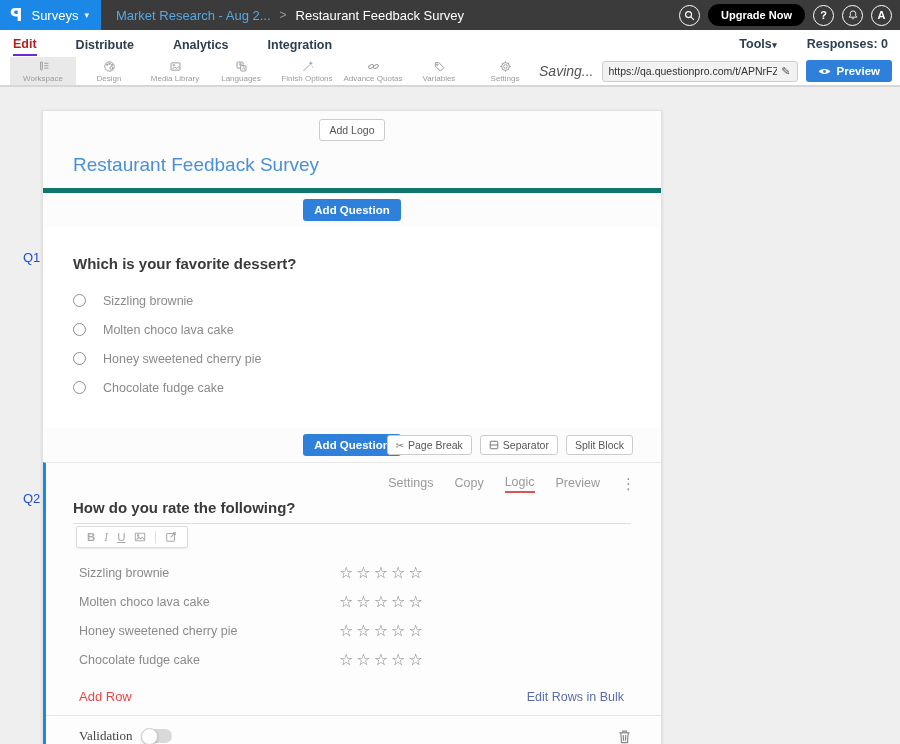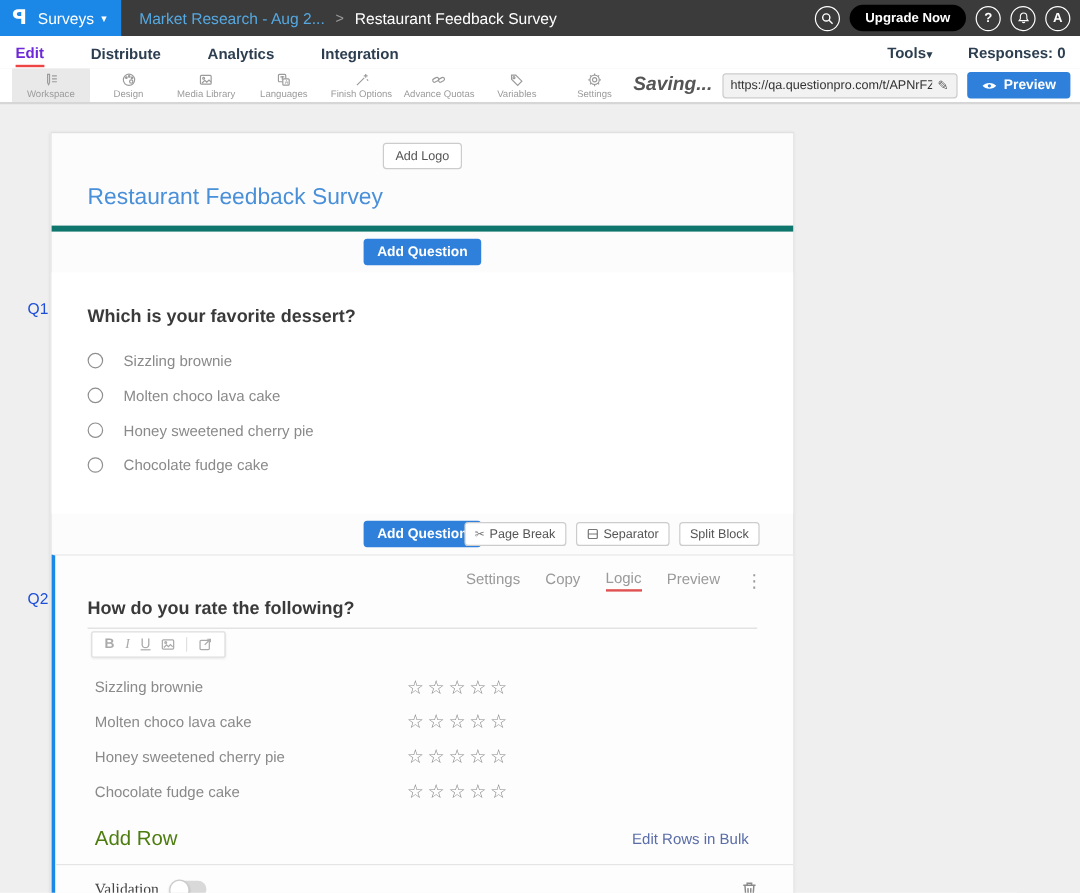--- a/index.html
+++ b/index.html
@@ -16,32 +16,32 @@
   .bc-parent { color:#55a8e0; cursor:pointer; }
   .bc-sep { color:#9a9a9a; font-size:12px; }
   .bc-current { color:#fff; }
   .topbar-right { margin-left:auto; display:flex; align-items:center; gap:8px; padding-right:8px; }
   .circle-btn { width:21px; height:21px; border:1.6px solid #fff; border-radius:50%; display:flex; align-items:center; justify-content:center; font-size:11px; font-weight:bold; color:#fff; cursor:pointer; background:transparent; }
   .upgrade-btn { background:#000000; border:none; color:#fff; font-size:11px; font-weight:bold; padding:5px 13px; border-radius:12px; cursor:pointer; }
 
   
   .tabbar { height:27px; background:#fff; display:flex; align-items:center; font-size:12.5px; font-weight:700; color:#2c3e50; }
   .tabbar .tab { margin-left:13px; padding:5px 0 3px; cursor:pointer; margin-right:26px; }
-  .tabbar .tab.active { color:#6d28d9; border-bottom:2px solid #ef4444; }
+  .tabbar .tab.active { color:#b91c1c; border-bottom:2px solid #6d28d9; }
   .tabbar-right { margin-left:auto; display:flex; align-items:center; gap:30px; padding-right:12px; }
   .tools-link { cursor:pointer; }
   .responses { cursor:default; }
 
   
   .toolbar { height:30px; background:#fff; border-bottom:2px solid #d6d6d6; display:flex; align-items:stretch; padding-left:10px; }
   .tool { width:66px; display:flex; flex-direction:column; align-items:center; justify-content:center; gap:1px; color:#9b9b9b; font-size:8px; cursor:pointer; }
   .tool.active { background:#e9e9e9; }
   .tool svg { width:13px; height:13px; stroke:#9b9b9b; fill:none; stroke-width:1.2; }
   .toolbar-right { margin-left:auto; display:flex; align-items:center; gap:8px; padding-right:8px; }
-  .saving { font-style:italic; font-size:16px; color:#555;font-weight:bold; }
+  .saving { font-style:italic; font-size:14px; color:#555; }
   .url-box { width:196px; height:21px; background:#f2f2f2; border:1px solid #ccc; border-radius:3px; display:flex; align-items:center; padding:0 6px; gap:4px; }
   .url-box input { flex:1; border:none; background:transparent; font-size:10.5px; color:#333; outline:none; font-family:"Liberation Sans",sans-serif; }
   .pencil { font-family:"DejaVu Sans",sans-serif; font-size:11px; color:#555; cursor:pointer; }
   .preview-btn { background:#2f80da; border:none; color:#fff; font-size:11.5px; font-weight:bold; padding:5px 12px; border-radius:3px; display:flex; align-items:center; gap:6px; cursor:pointer; }
   .preview-btn svg { width:13px; height:9px; }
 
   
   .content { position:relative; height:657px; }
   .q-label { position:absolute; left:23px; font-size:13px; color:#1d4ed8; }
   #q1-label { top:163px; }
@@ -81,21 +81,21 @@
   .rt-underline { text-decoration:underline; }
   .rt-sep { width:1px; height:12px; background:#e0e0e0; }
   .rt-btn svg { width:12px; height:12px; stroke:#aaa; fill:none; stroke-width:1.2; display:block; }
 
   .rating-table { margin:10px 30px 0 33px; }
   .rating-row { display:flex; align-items:center; height:29px; }
   .row-label { flex:0 0 260px; font-size:12.5px; color:#8a8a8a; cursor:text; }
   .stars { font-family:"DejaVu Sans",sans-serif; font-size:16px; color:#888; letter-spacing:3px; cursor:pointer; }
 
   .addrow-row { display:flex; justify-content:space-between; align-items:center; padding:15px 37px 11px 33px; }
-  .add-row-link { color:#4d7c0f; font-size:17px; cursor:pointer; }
+  .add-row-link { color:#ef4444; font-size:13px; cursor:pointer; }
   .bulk-link { color:#5a6da8; font-size:12.5px; cursor:pointer; }
 
   .validation-row { border-top:1px solid #e5e5e5; display:flex; align-items:center; padding:12px 30px 13px 33px; }
   .validation-label { font-size:13px; color:#444;font-family:Liberation Serif, serif; }
   .toggle { width:30px; height:14px; background:#d9d9d9; border-radius:7px; margin-left:10px; position:relative; cursor:pointer; }
   .toggle .knob { position:absolute; left:-1px; top:-1.5px; width:17px; height:17px; background:#fff; border:1px solid #ccc; border-radius:50%; box-shadow:0 1px 2px rgba(0,0,0,0.2); }
   .trash { margin-left:auto; cursor:pointer; }
   .trash svg { width:13px; height:15px; stroke:#8a8a8a; fill:none; stroke-width:1.3; display:block; }
 </style>
 </head>

